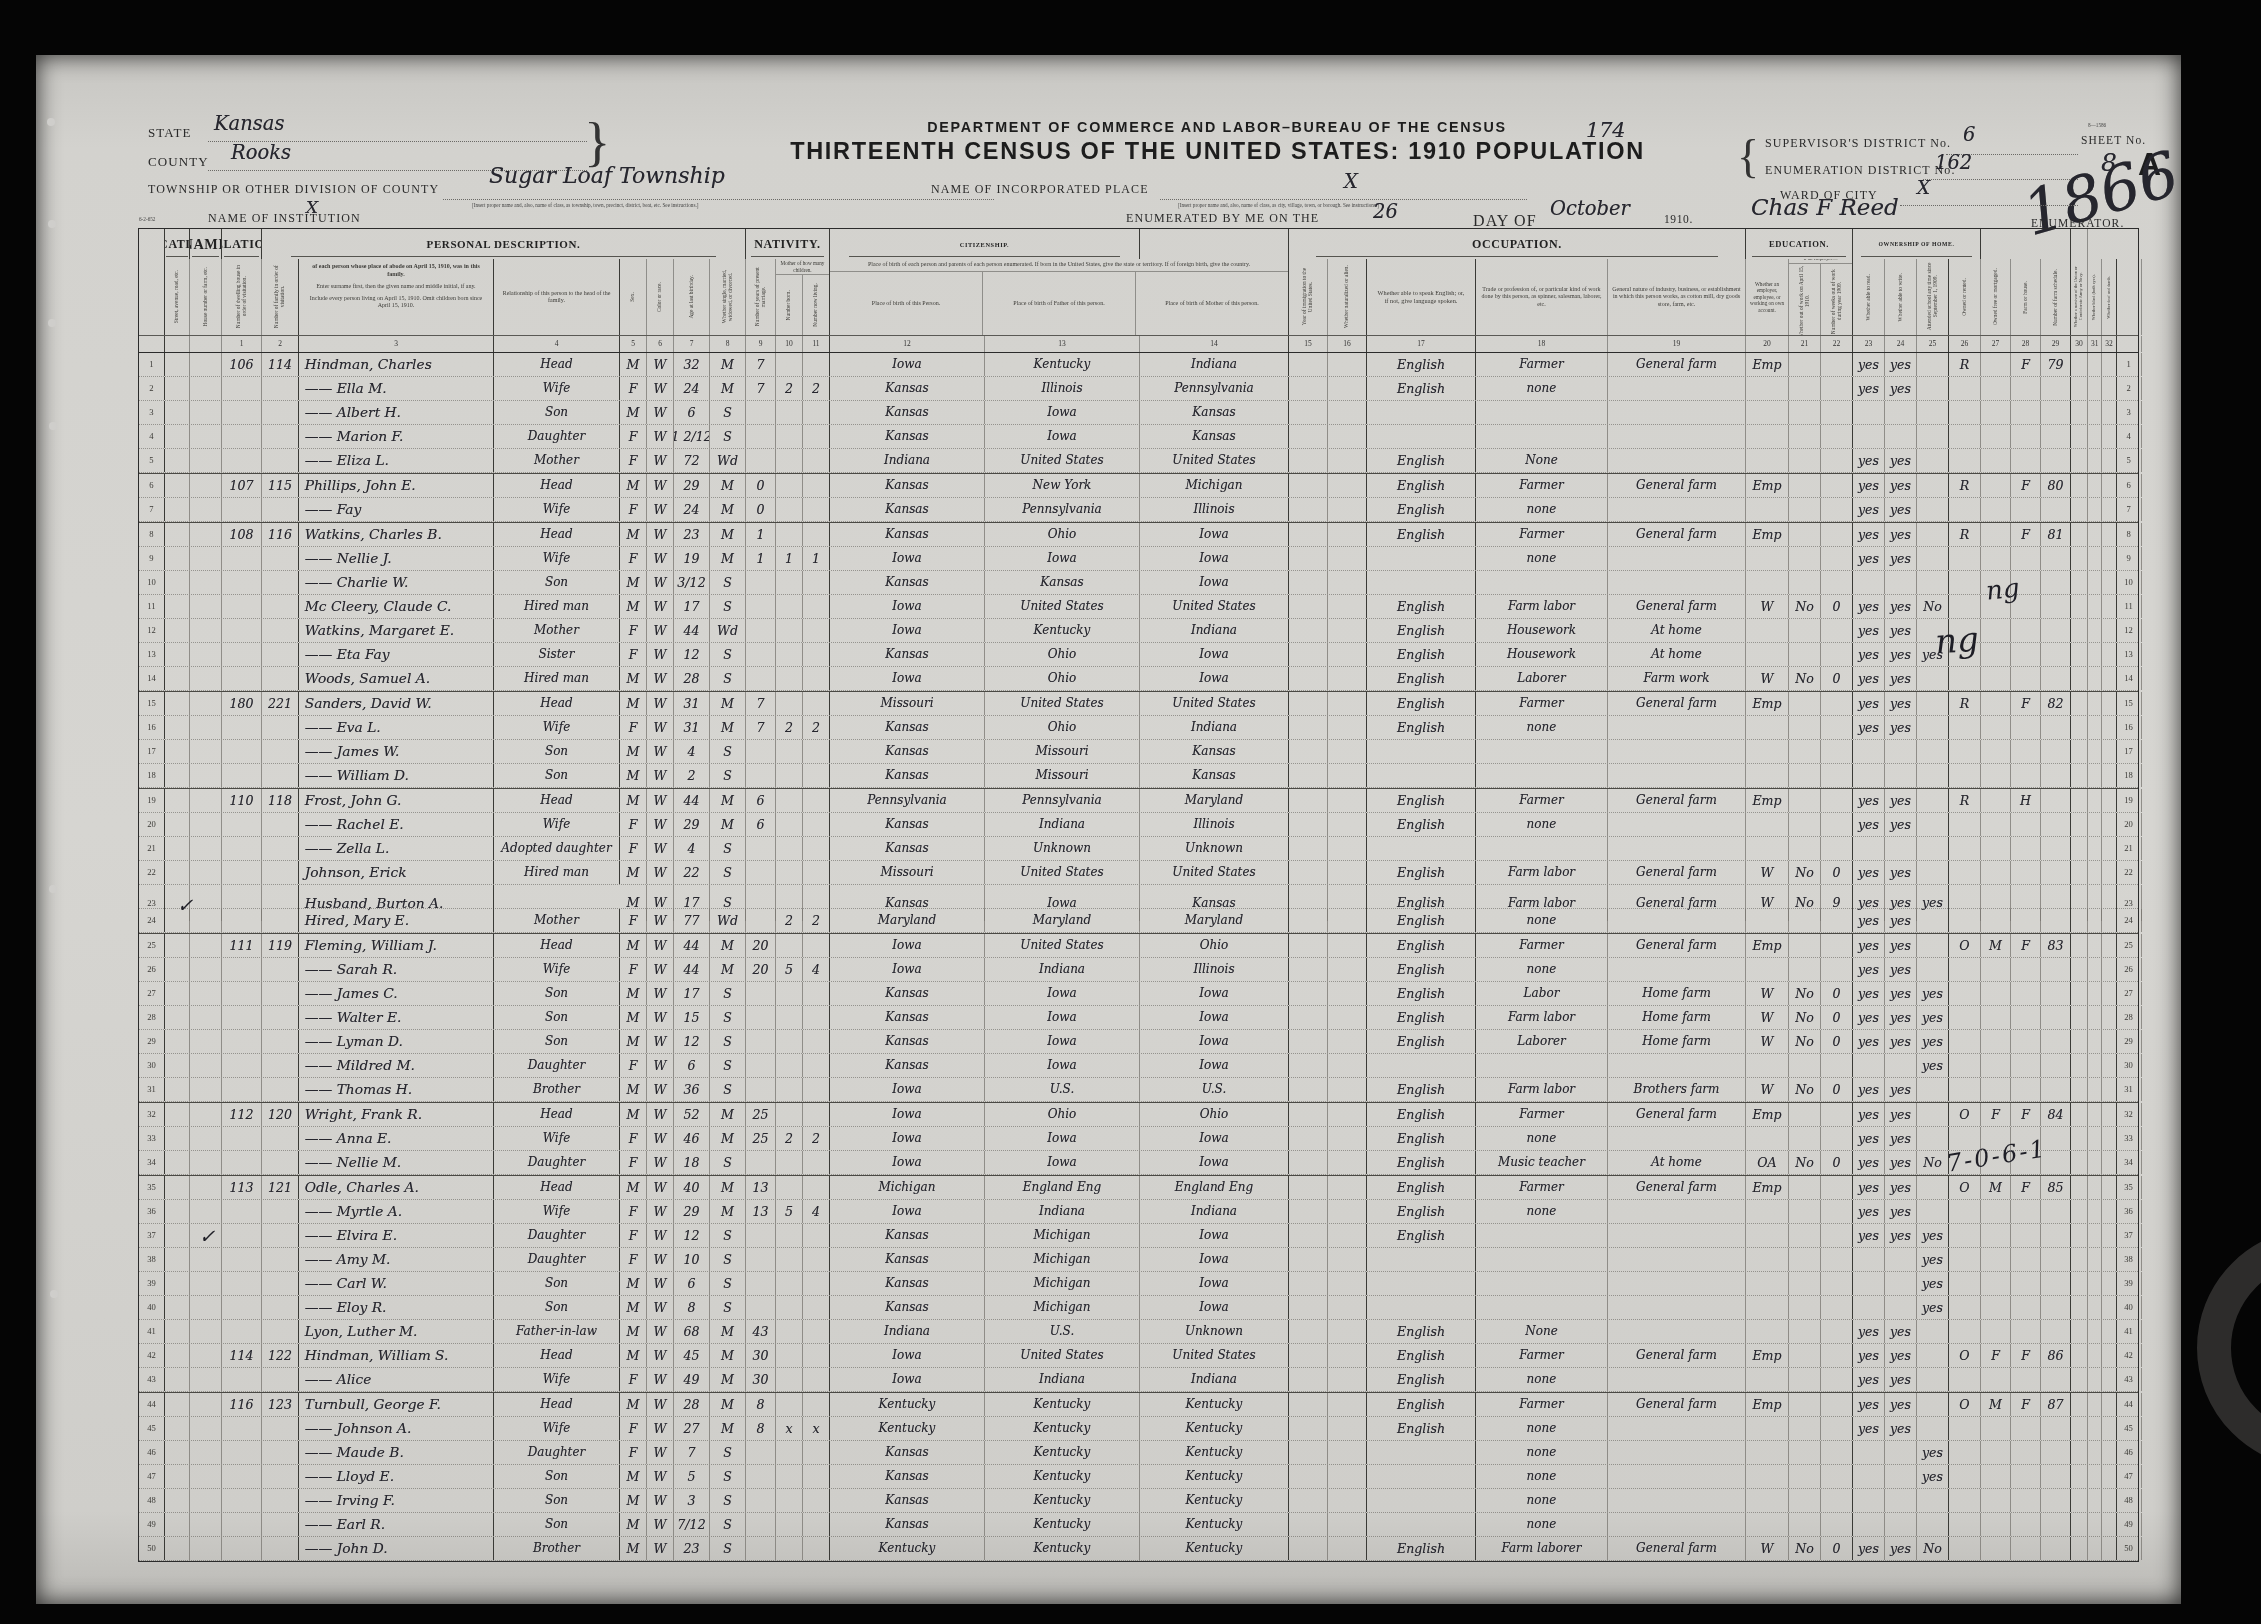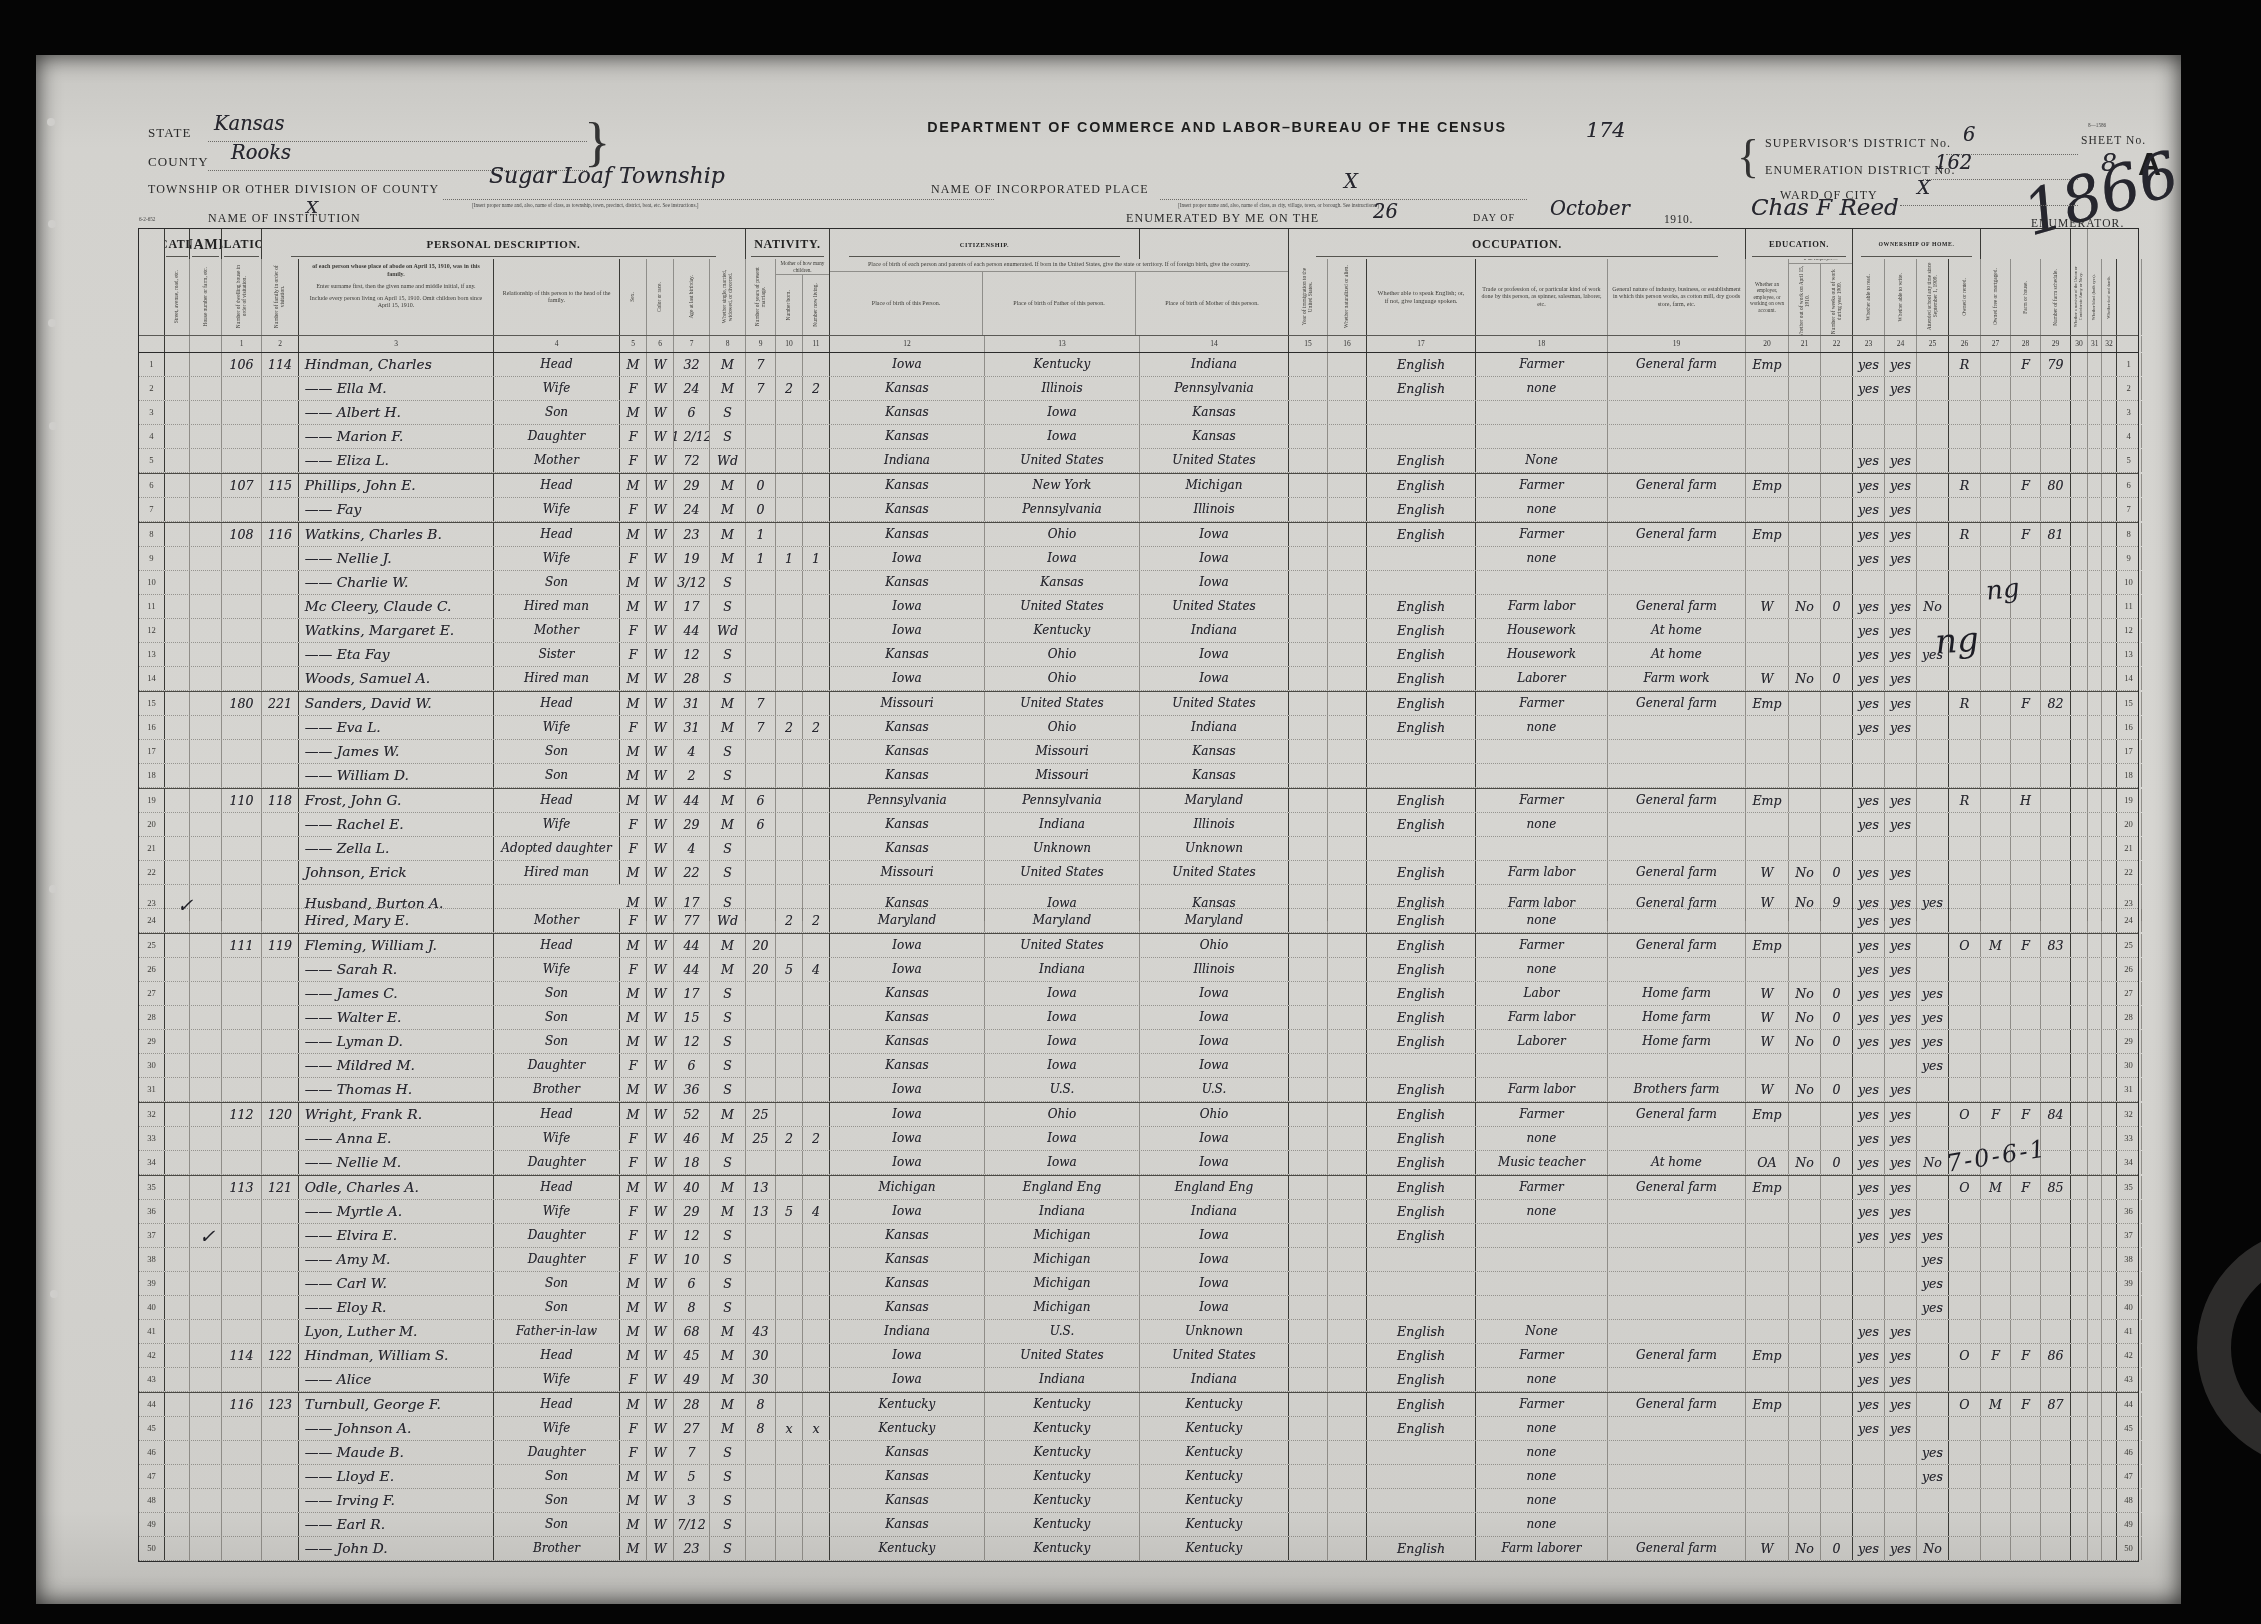--- a/index.html
+++ b/index.html
@@ -58,20 +58,21 @@
 
     <div class="abs lbl" style="left:112px;top:70px;">STATE</div>
     <div class="abs hw" style="left:178px;top:57px;font-size:19.5px;">Kansas</div>
     <div class="abs lead" style="left:172px;top:85px;width:379px;"></div>
     <div class="abs lbl" style="left:112px;top:99px;">COUNTY</div>
     <div class="abs hw" style="left:195px;top:86px;font-size:19.5px;">Rooks</div>
     <div class="abs lead" style="left:172px;top:114px;width:379px;"></div>
     <div class="abs" style="left:548px;top:55px;font-size:55px;color:#333;font-family:'Liberation Serif',serif;">}</div>
 
     <div class="abs gothic" style="left:751px;top:64px;width:860px;text-align:center;font-size:14.3px;letter-spacing:1.7px;">DEPARTMENT OF COMMERCE AND LABOR–BUREAU OF THE CENSUS</div>
+    <div class="abs gothic" style="left:694px;top:83px;width:975px;text-align:center;font-size:23.5px;letter-spacing:1.7px;">THIRTEENTH CENSUS OF THE UNITED STATES: 1910  POPULATION</div>
     <div class="abs hw" style="left:1550px;top:63px;font-size:20.7px;">174</div>
 
     <div class="abs" style="left:1701px;top:75px;font-size:46px;color:#333;">{</div>
     <div class="abs lbl" style="left:1729px;top:81px;font-size:12px;">SUPERVISOR'S DISTRICT No.</div>
     <div class="abs hw" style="left:1927px;top:68px;font-size:19.5px;">6</div>
     <div class="abs lead" style="left:1910px;top:98px;width:132px;"></div>
     <div class="abs lbl" style="left:1729px;top:108px;font-size:12px;">ENUMERATION DISTRICT No.</div>
     <div class="abs hw" style="left:1899px;top:96px;font-size:19.5px;">162</div>
     <div class="abs lead" style="left:1887px;top:123px;width:155px;"></div>
 
@@ -96,21 +97,21 @@
     <div class="abs lead" style="left:1864px;top:149px;width:178px;"></div>
 
     <div class="abs small" style="left:103px;top:161px;">6-2-652</div>
     <div class="abs lbl" style="left:172px;top:156px;font-size:12px;">NAME OF INSTITUTION</div>
     <div class="abs hw" style="left:270px;top:142px;font-size:17px;">X</div>
     <div class="abs lead" style="left:321px;top:172px;width:620px;"></div>
 
     <div class="abs lbl" style="left:1090px;top:156px;font-size:12px;">ENUMERATED BY ME ON THE</div>
     <div class="abs hw" style="left:1337px;top:145px;font-size:19.5px;">26</div>
     <div class="abs lead" style="left:1314px;top:172px;width:109px;"></div>
-    <div class="abs lbl" style="left:1437px;top:157px;font-size:10px;">DAY OF</div>
+    <div class="abs lbl" style="left:1437px;top:157px;font-size:16px;">DAY OF</div>
     <div class="abs hw" style="left:1514px;top:142px;font-size:19.5px;">October</div>
     <div class="abs lead" style="left:1497px;top:172px;width:115px;"></div>
     <div class="abs lbl" style="left:1628px;top:158px;font-size:11.5px;letter-spacing:0.6px;">1910.</div>
     <div class="abs hw" style="left:1715px;top:139px;font-size:23px;">Chas F Reed</div>
     <div class="abs lead" style="left:1692px;top:172px;width:293px;"></div>
     <div class="abs lbl" style="left:1995px;top:162px;font-size:11.5px;">ENUMERATOR.</div>
 
     <div id="table" style="--cols: 26px 25px 32px 40px 37px 195px 126px 27px 27px 36px 36px 30px 27px 27px 155px 155px 149px 39px 39px 109px 132px 138px 43px 32px 32px 32px 32px 32px 32px 30px 30px 30px 17px 14.3px 14.3px 25px;">
 
       <div class="grid band1">

